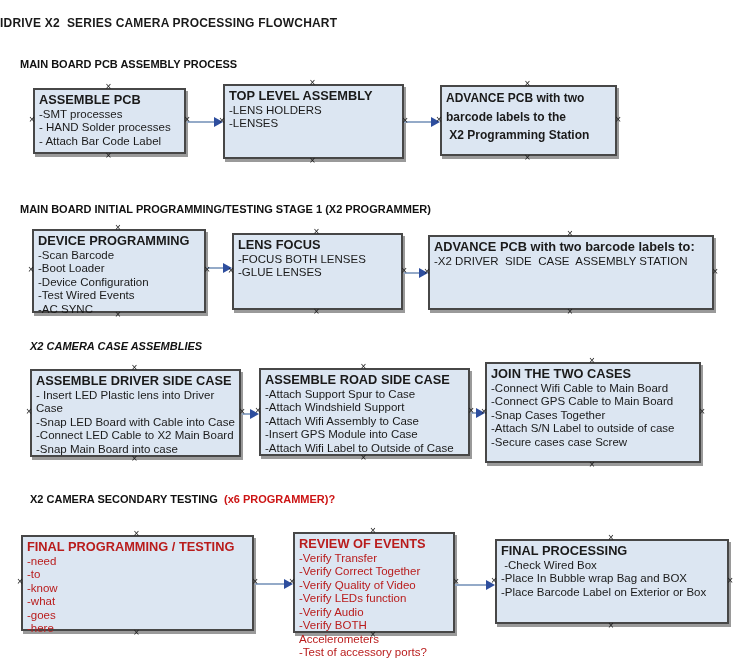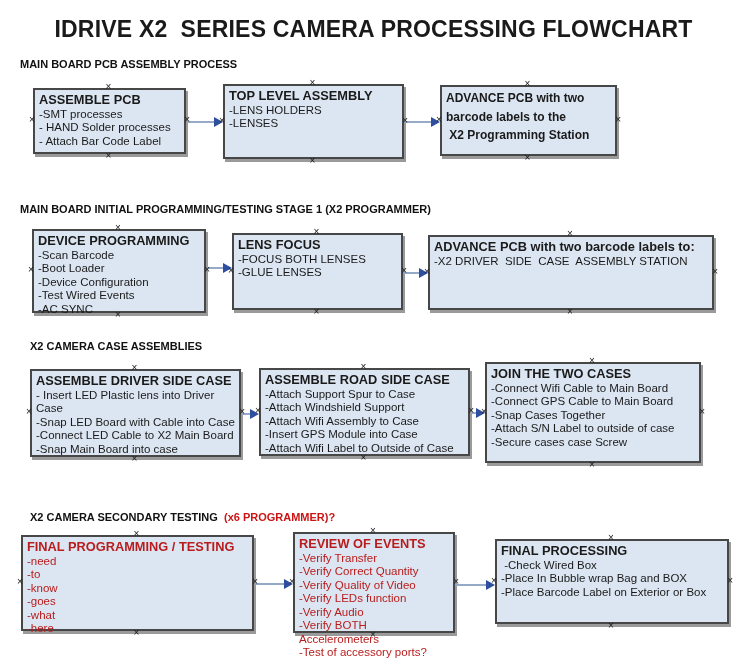--- a/index.html
+++ b/index.html
@@ -1,22 +1,22 @@
 <!DOCTYPE html>
 <html><head>
 <meta charset="utf-8">
 <style>
   html,body{margin:0;padding:0;background:#ffffff;}
   .canvas{
     position:relative;width:747px;height:662px;background:#ffffff;
     font-family:"Liberation Sans",sans-serif;color:#1a1a1a;overflow:hidden;
   }
   .title{
-    position:absolute;left:0;top:16px;width:747px;text-align:center;
-    font-size:23px;font-weight:bold;letter-spacing:.2px;white-space:pre-wrap;
+    position:absolute;left:0;top:16px;width:747px;
+    font-size:12px;font-weight:bold;letter-spacing:.2px;white-space:pre-wrap;
   }
   .sec-h{
     position:absolute;font-size:11px;font-weight:bold;white-space:pre;color:#111;
   }
   .sec-h .red-part{color:#cc1414;}
   .pbox{
     position:absolute;background:#dce6f2;border:2px solid #474747;
     box-shadow:2px 3px 0 #9a9a9a;padding:2px 4px;box-sizing:border-box;
   }
   .bt{font-size:12.8px;font-weight:bold;line-height:1.25;white-space:pre-wrap;}
@@ -125,21 +125,21 @@
 
   <div class="pbox" style="left:428px;top:235px;width:286px;height:75px;">
     <i class="hx ht">×</i>
     <i class="hx hb">×</i>
     <i class="hx hl">×</i>
     <i class="hx hr">×</i>
     <div class="bt">ADVANCE PCB with two barcode labels to:</div>
     <div class="bi">-X2 DRIVER  SIDE  CASE  ASSEMBLY STATION</div>
   </div>
 
-  <div class="sec-h" style="left:30px;top:340px;"><span>X2 CAMERA CASE ASSEMBLIES</span><span class="red-part"></span></div>
+  <div class="sec-h" style="left:30px;top:340px;font-style:italic;"><span>X2 CAMERA CASE ASSEMBLIES</span><span class="red-part"></span></div>
 
   <div class="pbox" style="left:30px;top:369px;width:211px;height:88px;">
     <i class="hx ht">×</i>
     <i class="hx hb">×</i>
     <i class="hx hl">×</i>
     <i class="hx hr">×</i>
     <div class="bt">ASSEMBLE DRIVER SIDE CASE</div>
     <div class="bi">- Insert LED Plastic lens into Driver Case</div>
     <div class="bi">-Snap LED Board with Cable into Case</div>
     <div class="bi">-Connect LED Cable to X2 Main Board</div>
@@ -175,49 +175,49 @@
     <i class="hx hl">×</i>
     <i class="hx hr">×</i>
     <div class="bt">JOIN THE TWO CASES</div>
     <div class="bi">-Connect Wifi Cable to Main Board</div>
     <div class="bi">-Connect GPS Cable to Main Board</div>
     <div class="bi">-Snap Cases Together</div>
     <div class="bi">-Attach S/N Label to outside of case</div>
     <div class="bi">-Secure cases case Screw</div>
   </div>
 
-  <div class="sec-h" style="left:30px;top:511px;"><span>X2 CAMERA SECONDARY TESTING </span><span class="red-part"> (x6 PROGRAMMER)?</span></div>
+  <div class="sec-h" style="left:30px;top:493px;"><span>X2 CAMERA SECONDARY TESTING </span><span class="red-part"> (x6 PROGRAMMER)?</span></div>
 
   <div class="pbox red" style="left:21px;top:535px;width:233px;height:96px;">
     <i class="hx ht">×</i>
     <i class="hx hb">×</i>
     <i class="hx hl">×</i>
     <i class="hx hr">×</i>
     <div class="bt">FINAL PROGRAMMING / TESTING</div>
     <div class="bi">-need</div>
     <div class="bi">-to</div>
     <div class="bi">-know</div>
+    <div class="bi">-what</div>
     <div class="bi">-goes</div>
-    <div class="bi">-what</div>
     <div class="bi">-here</div>
   </div>
 
   <div class="arrow" style="left:255px;top:579px;width:38px;">
       <span class="line"></span>
       <span class="head"></span>
     </div>
 
   <div class="pbox red" style="left:293px;top:532px;width:162px;height:101px;">
     <i class="hx ht">×</i>
     <i class="hx hb">×</i>
     <i class="hx hl">×</i>
     <i class="hx hr">×</i>
     <div class="bt">REVIEW OF EVENTS</div>
     <div class="bi">-Verify Transfer</div>
-    <div class="bi">-Verify Correct Quantity</div>
+    <div class="bi">-Verify Correct Together</div>
     <div class="bi">-Verify Quality of Video</div>
     <div class="bi">-Verify LEDs function</div>
     <div class="bi">-Verify Audio</div>
     <div class="bi">-Verify BOTH Accelerometers</div>
     <div class="bi">-Test of accessory ports?</div>
   </div>
 
   <div class="arrow" style="left:455px;top:580px;width:40px;">
       <span class="line"></span>
       <span class="head"></span>

